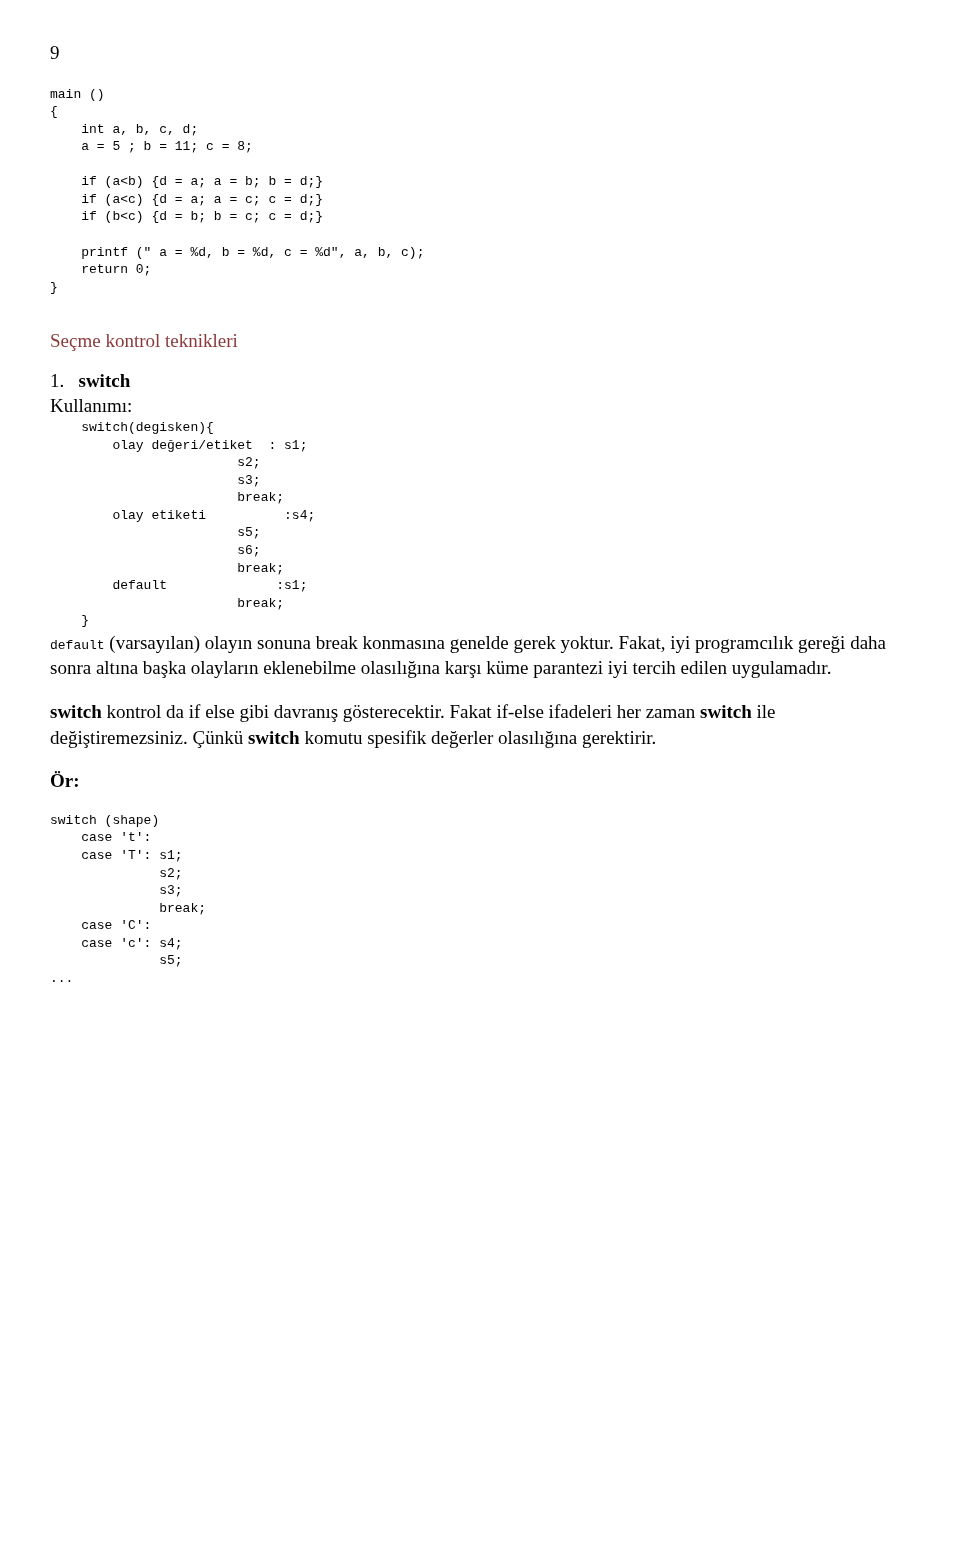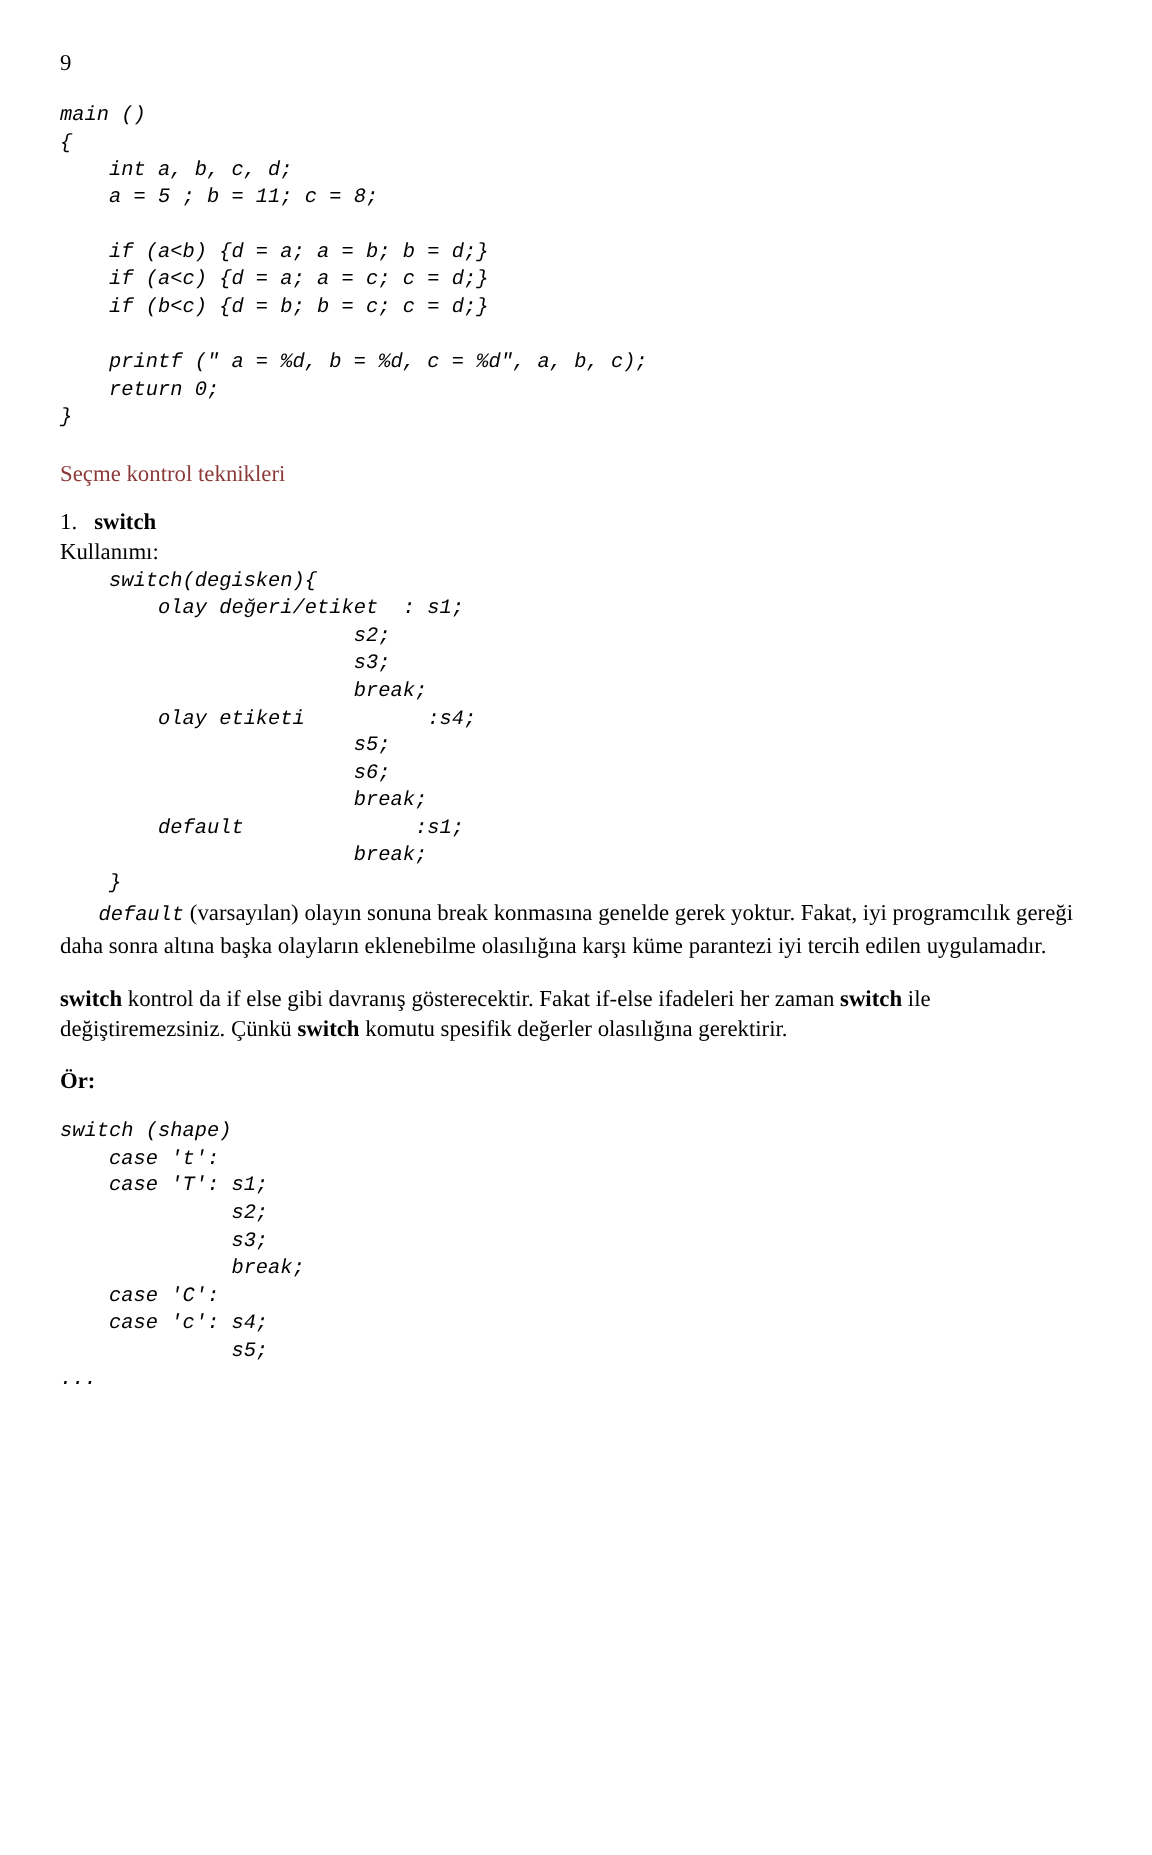--- a/index.html
+++ b/index.html
@@ -13,28 +13,27 @@
       font-size: 19px;
       line-height: 1.35;
     }
     .page-number {
       font-size: 19px;
       margin-bottom: 20px;
     }
     .mono {
       font-family: "Courier New", Courier, monospace;
       white-space: pre;
-      font-size: 17px;
+      font-size: 13px;
       line-height: 1.35;
-      font-style: italic;
     }
     .heading-brown {
       color: #8B3A3A;
       font-size: 19px;
-      margin-top: 22px;
+      margin-top: 32px;
       margin-bottom: 14px;
     }
     .bold {
       font-weight: bold;
       margin-top: 44px;
     }
     .para {
       font-family: "Times New Roman", Times, serif;
       font-size: 19px;
       line-height: 1.35;
@@ -76,21 +75,21 @@
                         break;
         olay etiketi          :s4;
                         s5;
                         s6;
                         break;
         default              :s1;
                         break;
     }</div>
 
 <p class="para">
-  <span class="mono" style="white-space:normal;margin-left:32px;">default</span><span> (varsayılan) olayın sonuna break konmasına genelde gerek yoktur. Fakat, iyi programcılık gereği daha sonra altına başka olayların eklenebilme olasılığına karşı küme parantezi iyi tercih edilen uygulamadır.</span>
+  <span class="mono" style="white-space:normal;">default</span><span> (varsayılan) olayın sonuna break konmasına genelde gerek yoktur. Fakat, iyi programcılık gereği daha sonra altına başka olayların eklenebilme olasılığına karşı küme parantezi iyi tercih edilen uygulamadır.</span>
 </p>
 
 <p class="para">
   <span class="bold">switch</span><span> kontrol da if else gibi davranış gösterecektir. Fakat if-else ifadeleri her zaman </span><span class="bold">switch</span><span> ile değiştiremezsiniz. Çünkü </span><span class="bold">switch</span><span> komutu spesifik değerler olasılığına gerektirir.</span>
 </p>
 
 <p class="para"><span class="bold">Ör:</span></p>
 
 <div class="mono">switch (shape)
     case 't':

